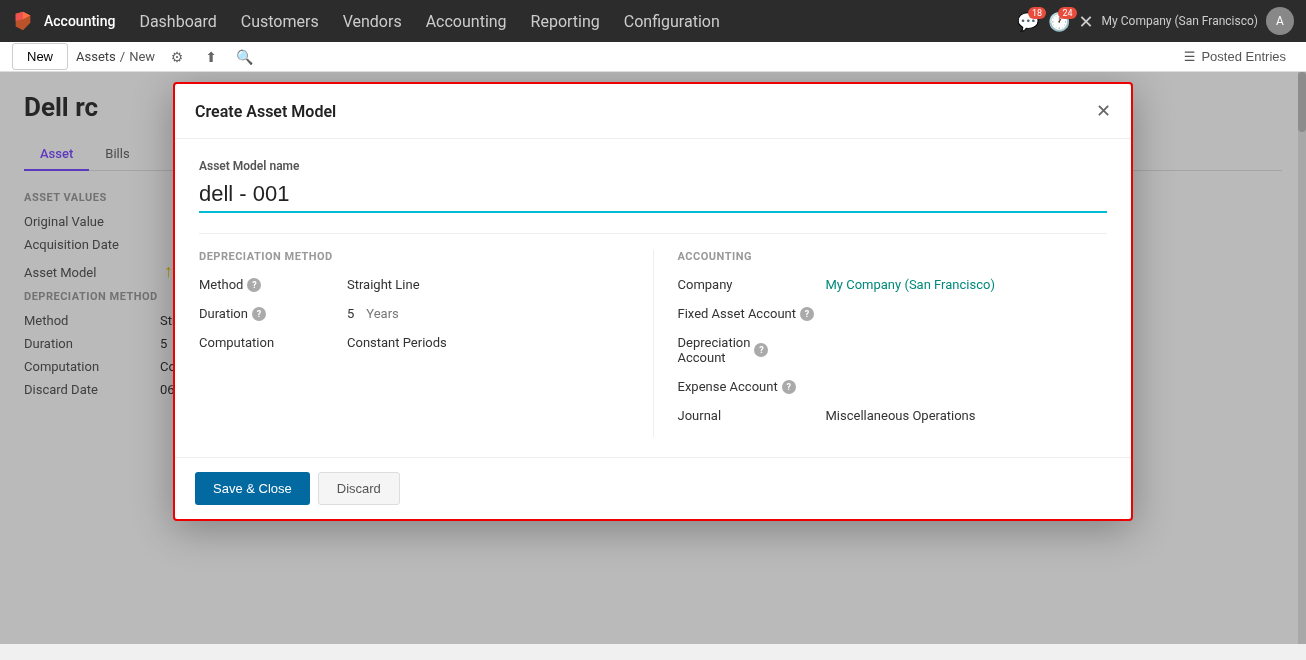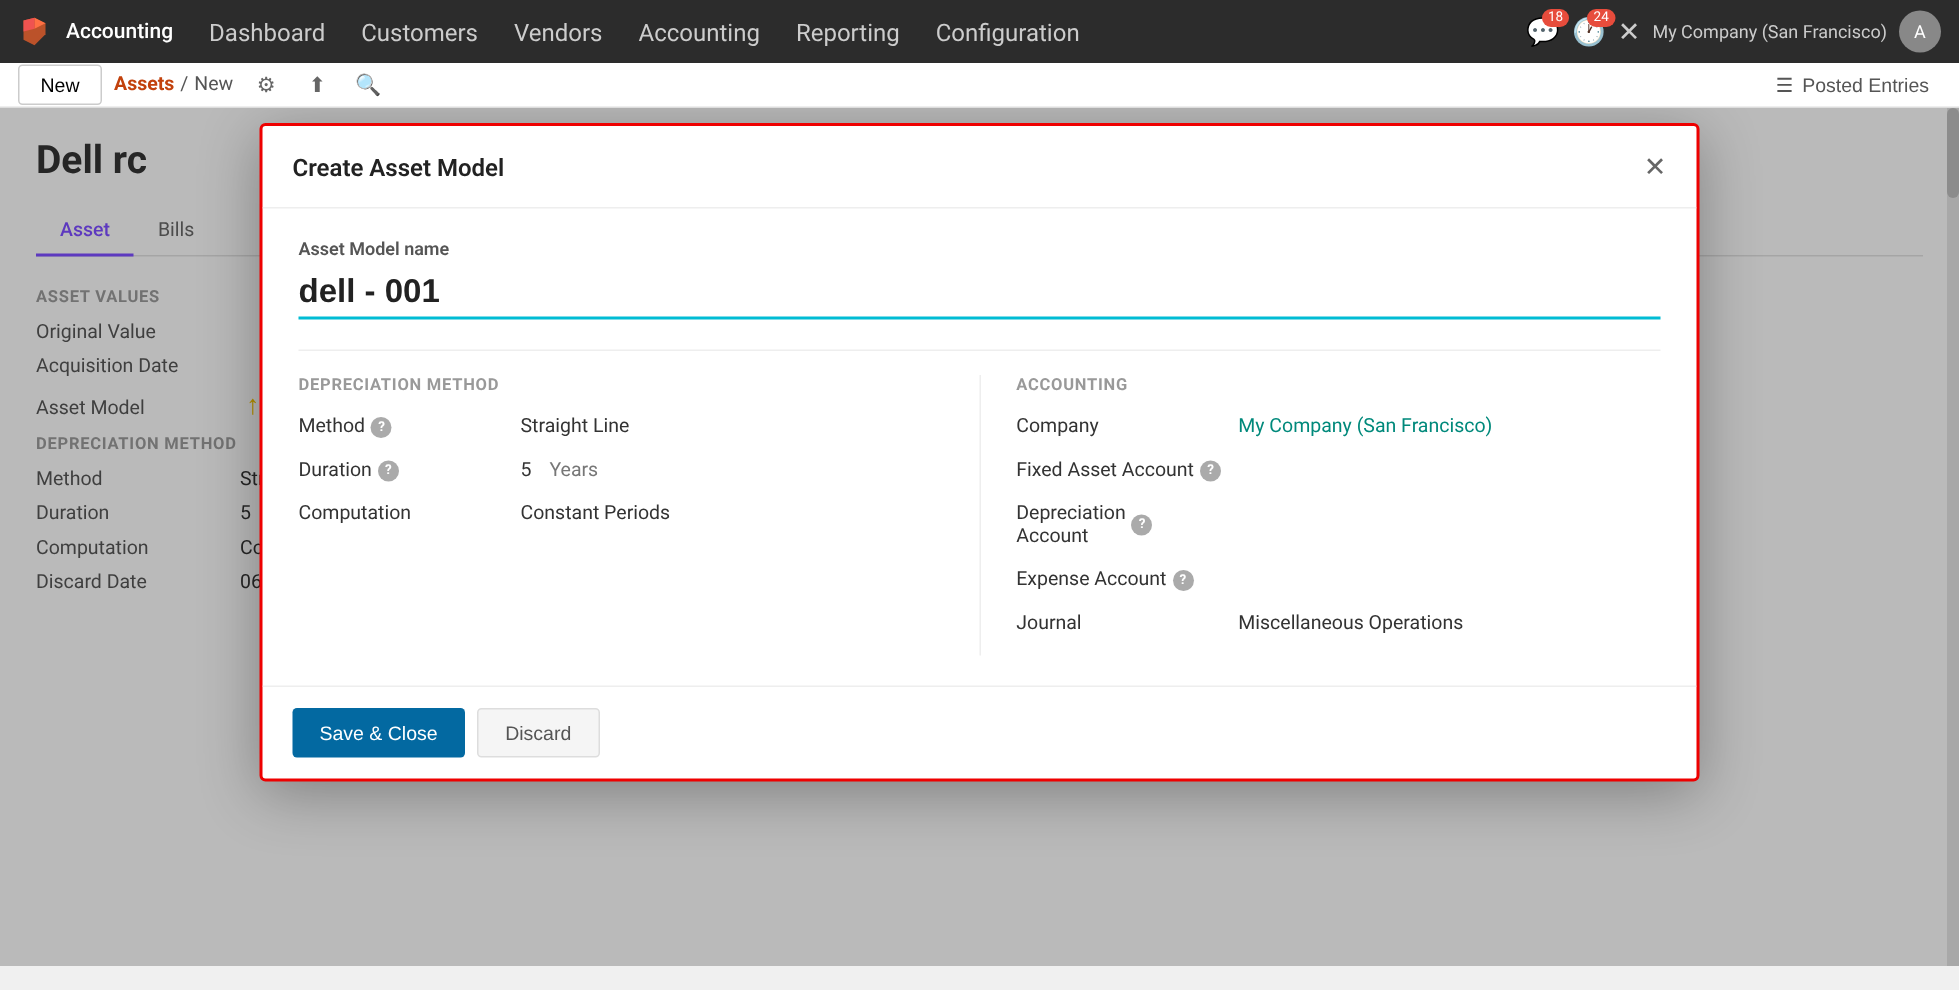--- a/index.html
+++ b/index.html
@@ -91,22 +91,22 @@
       font-weight: 500;
     }
     .assets-breadcrumb {
       display: flex;
       align-items: center;
       gap: 4px;
       font-size: 13px;
       color: #555;
     }
     .assets-breadcrumb .crumb-active {
-      color: #c2410c;
-      font-weight: 700;
+      color: #404040;
+      font-weight: 400;
     }
     .toolbar-icons {
       display: flex; gap: 6px; align-items: center;
     }
     .toolbar-icon-btn {
       width: 28px; height: 28px;
       display: flex; align-items: center; justify-content: center;
       cursor: pointer; color: #666; border-radius: 3px;
       font-size: 14px;
     }
@@ -241,21 +241,21 @@
       font-weight: 600;
       color: #555;
       margin-bottom: 4px;
     }
     .field-input {
       width: 100%;
       border: none;
       border-bottom: 2px solid #00bcd4;
       outline: none;
       font-size: 22px;
-      font-weight: 700;
+      font-weight: 400;
       color: #222;
       padding: 4px 0;
       background: transparent;
     }
     .modal-sections {
       display: flex;
       gap: 0;
       border-top: 1px solid #eee;
       padding-top: 16px;
     }

